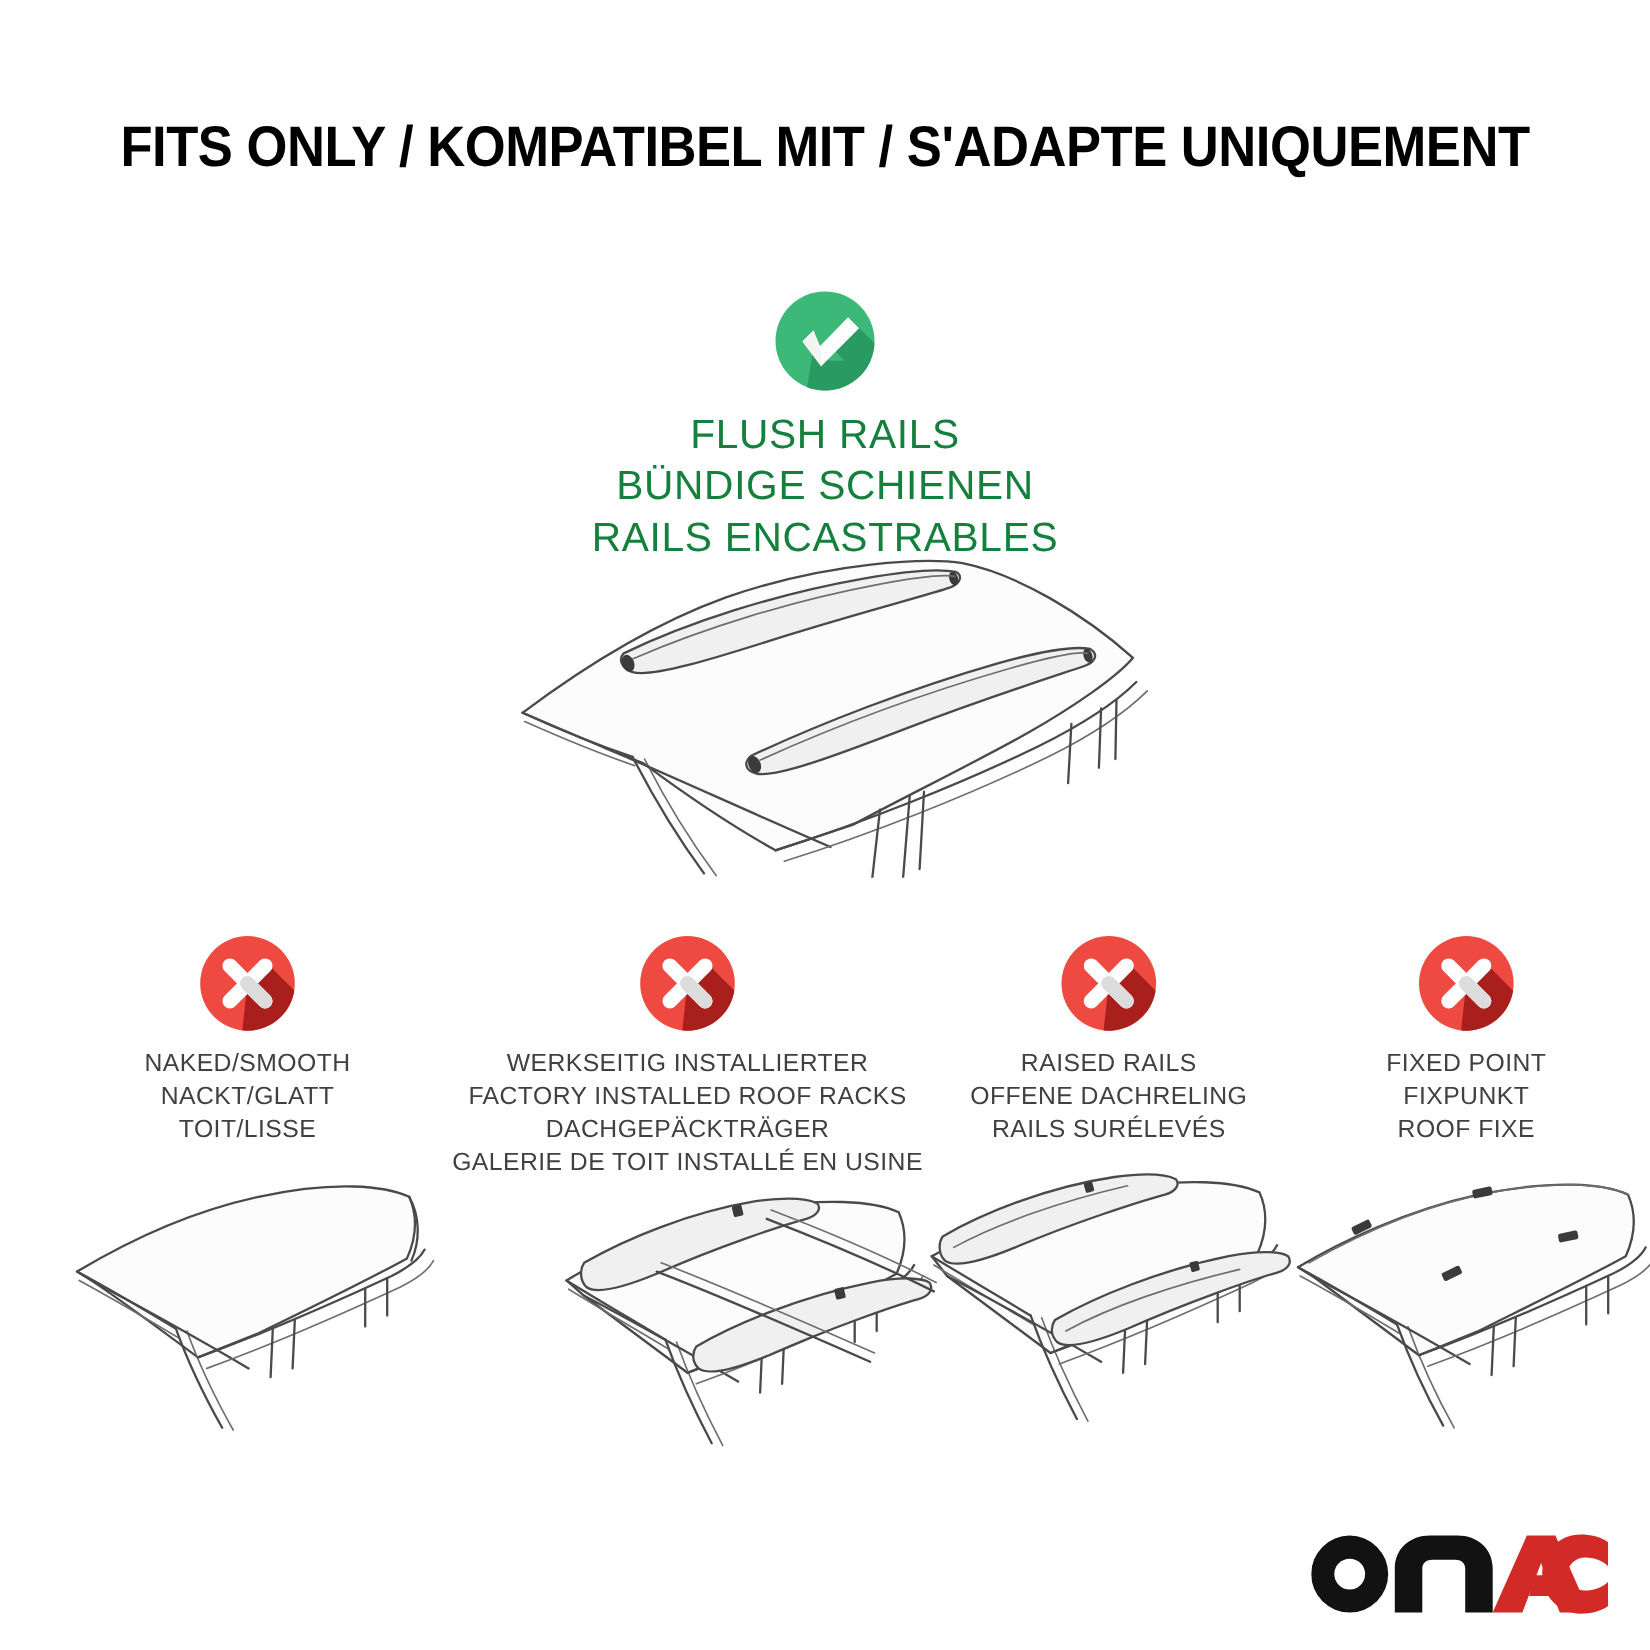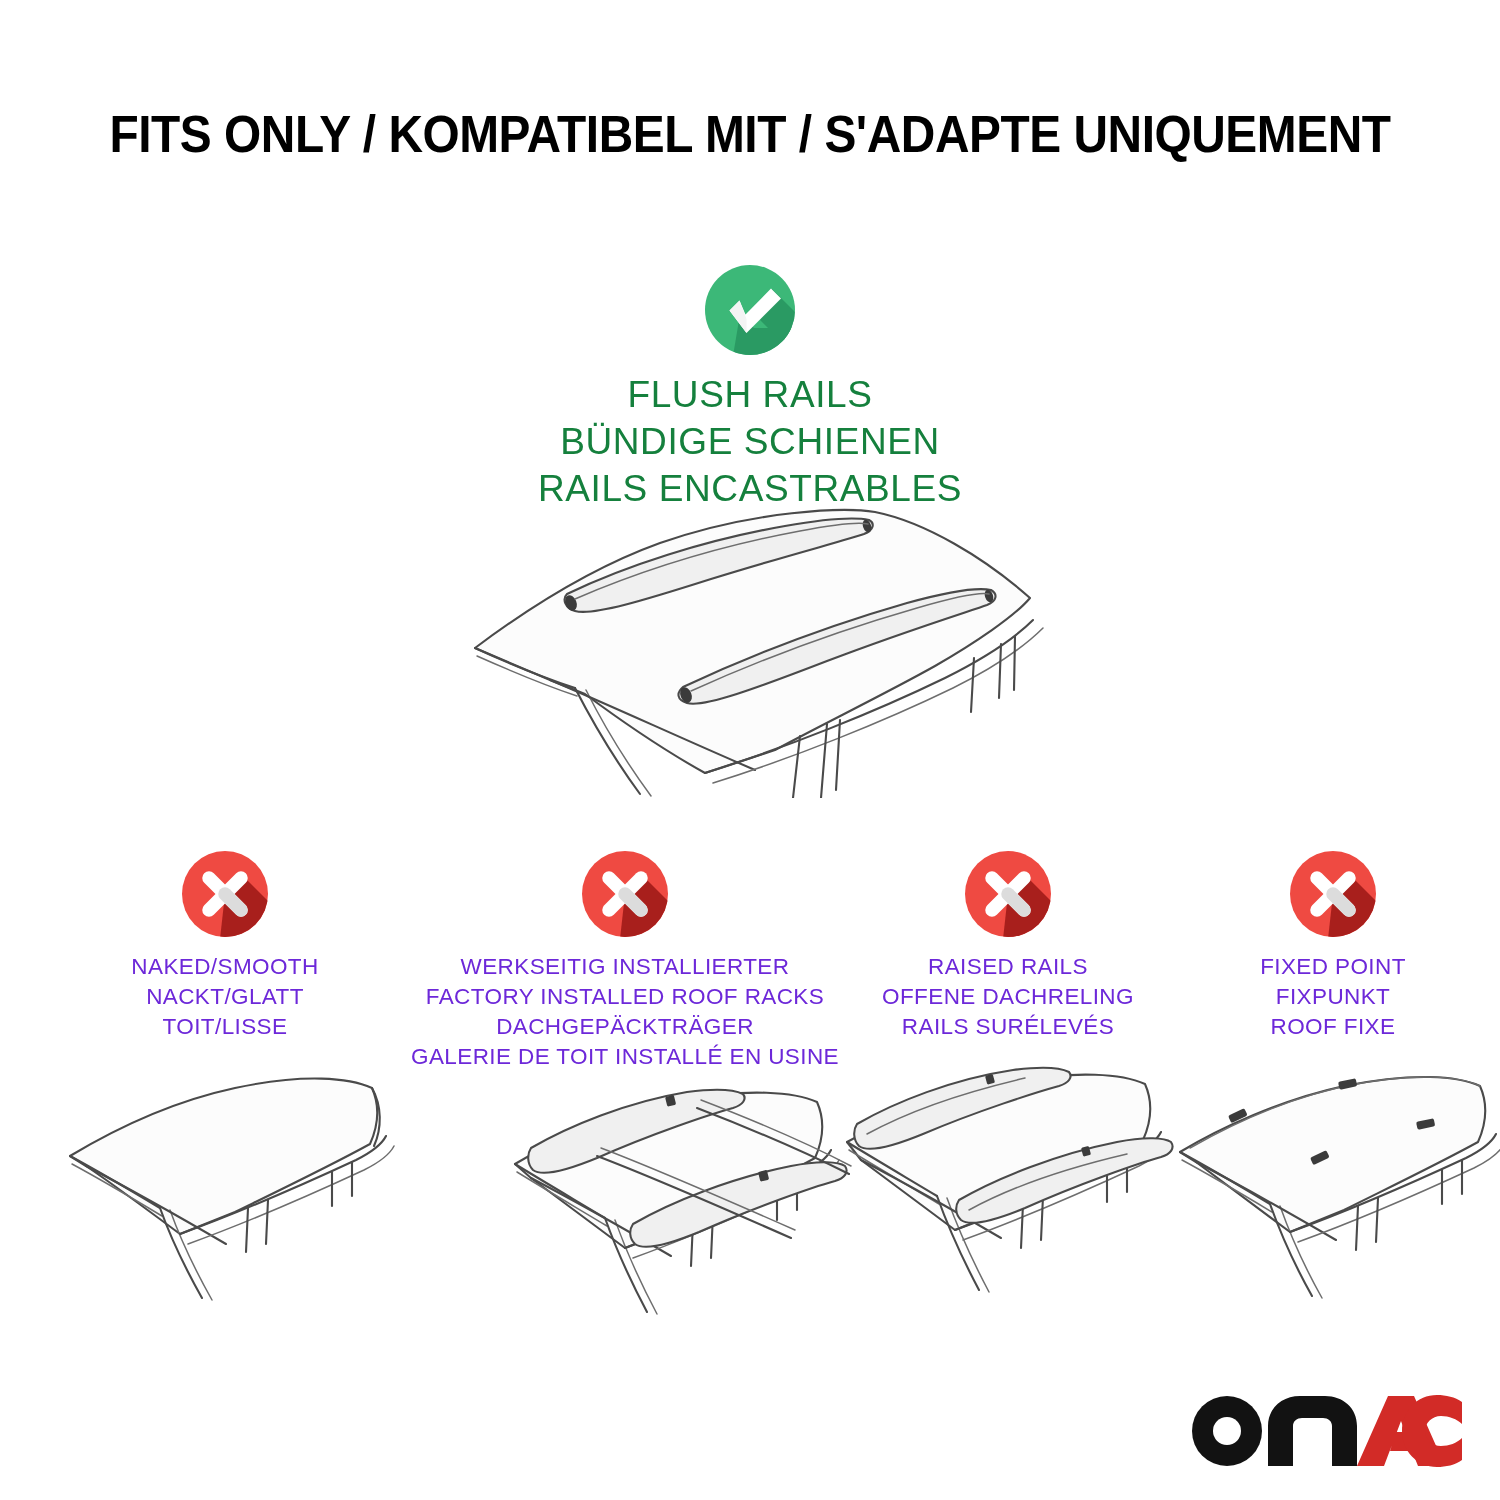--- a/index.html
+++ b/index.html
@@ -77,21 +77,21 @@
   .col {
     position: absolute;
     top: 848px;
     text-align: center;
   }
   .col-label {
     margin-top: 12px;
     font-size: 22.5px;
     line-height: 1.33;
     letter-spacing: 0.4px;
-    color: #6d28d9;
+    color: #404040;
     font-weight: 400;
   }
   .col-label div { white-space: nowrap; }
 
   .col-art {
     position: absolute;
     width: 100%;
   }
 
   #col-0 { left: 40px;   width: 370px; }

